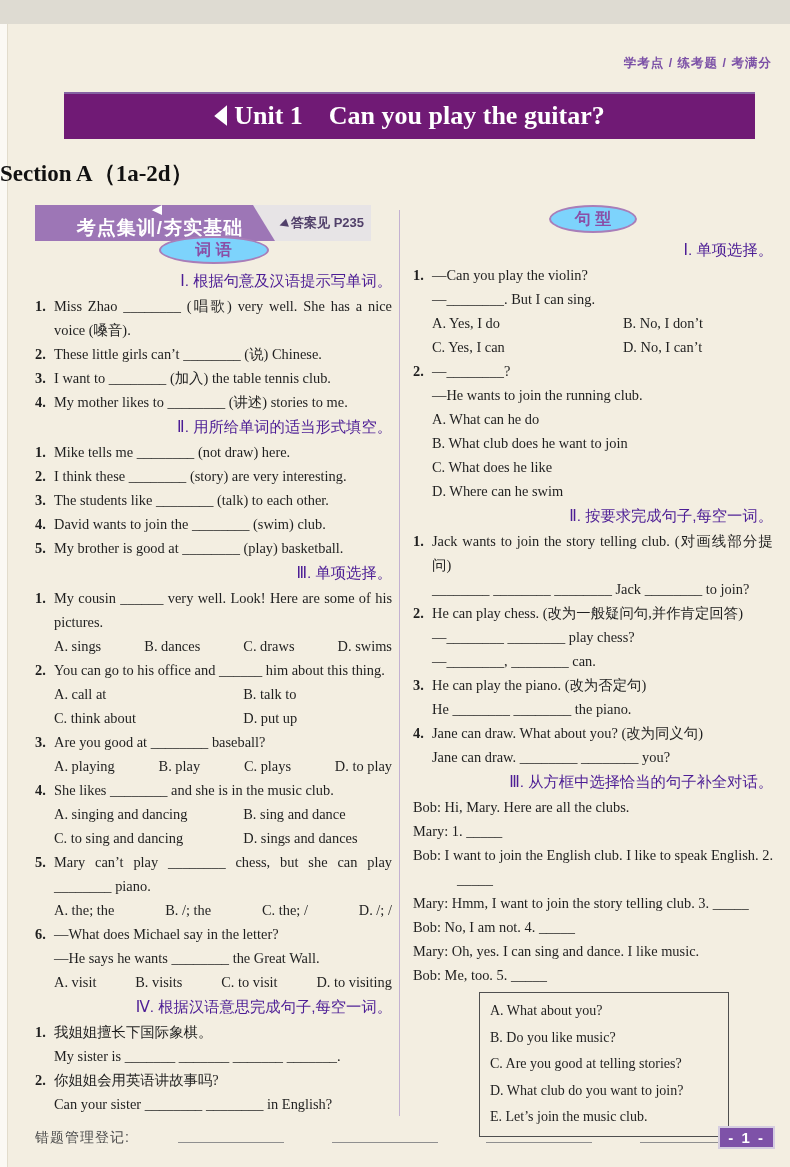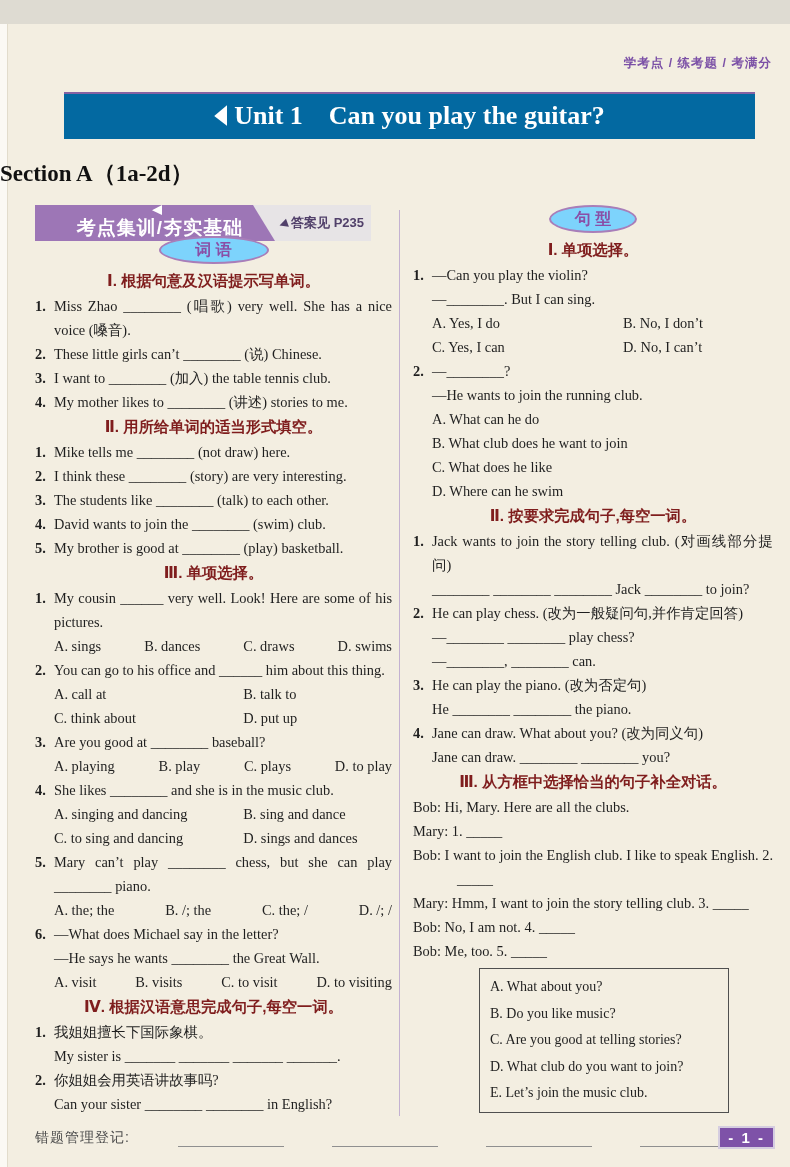--- a/index.html
+++ b/index.html
@@ -2,21 +2,21 @@
 <html><head>
 <meta charset="utf-8">
 <style>
   html,body{margin:0;padding:0;background:#dedbd2;}
   .page{position:relative;width:790px;height:1167px;background:#f3eee1;overflow:hidden;
         font-family:"Liberation Serif","DejaVu Serif",serif;color:#1f1f1f;margin-top:24px;}
   .edge-left{position:absolute;left:0;top:0;width:7px;height:100%;background:#fbf9f4;border-right:1px solid #e2dccc;}
   .edge-bottom{position:absolute;left:0;bottom:0;width:100%;height:16px;background:linear-gradient(#efebe0,#c9c6bd);}
   .slogan{position:absolute;top:31px;right:18px;font-family:"Liberation Sans","DejaVu Sans",sans-serif;
           font-weight:bold;font-size:12.5px;color:#7b50a6;letter-spacing:1px;}
-  .banner{position:absolute;left:64px;top:68px;width:691px;height:47px;background:#0369a1;
+  .banner{position:absolute;left:64px;top:68px;width:691px;height:47px;background:#701a75;
           display:flex;align-items:center;justify-content:center;color:#fff;
           box-shadow:inset 0 2px 0 #8562a2;}
   .banner .flag{display:inline-block;width:13px;height:21px;background:#fff;
           clip-path:polygon(100% 0,100% 100%,0 52%);margin-right:7px;}
   .banner .unit{font-weight:bold;font-size:26px;margin-right:26px;}
   .banner .btitle{font-weight:bold;font-size:26px;}
   .sectitle{position:absolute;left:0;top:134px;width:790px;
           font-weight:bold;font-size:23px;color:#111;}
   .module-row{position:absolute;left:35px;top:181px;width:336px;height:36px;background:#e7e4e6;}
   .module-badge{position:absolute;left:0;top:0;height:36px;width:240px;background:#9d76b6;
@@ -30,34 +30,34 @@
   .answer-ref .ans-icon{font-size:11px;margin-right:4px;transform:rotate(-20deg);display:inline-block;}
   .divider{position:absolute;left:399px;top:186px;height:906px;width:1px;background:#c3b1d1;}
   .col{position:absolute;font-size:14.4px;line-height:24px;text-align:justify;}
   .col-left{left:35px;top:212px;width:357px;}
   .col-right{left:413px;top:181px;width:360px;}
   .oval{margin:0 auto 5px auto;border:2px solid #a87eb9;border-radius:50%;background:#7dd3fc;
         color:#8a4ea6;font-family:"Liberation Sans","DejaVu Sans",sans-serif;font-weight:bold;font-size:16px;
         display:flex;align-items:center;justify-content:center;height:24px;}
   .oval.words{width:106px;}
   .oval.patterns{width:84px;}
-  .sec-h{font-family:"Liberation Sans","DejaVu Sans",sans-serif;font-weight:bold;font-size:15.3px;
-         color:#7f1d1d;margin:1px 0;text-align:center;}
+  .sec-h{font-family:"Liberation Sans","DejaVu Sans",sans-serif;font-weight:normal;font-size:15.3px;
+         color:#4c1d95;margin:1px 0;text-align:right;}
   .q{position:relative;padding-left:19px;}
   .q .num{position:absolute;left:0;top:0;font-weight:bold;}
   .q.cont{padding-left:19px;}
   .ul{text-underline-offset:3px;}
   .opts{display:grid;padding-left:19px;}
   .opts.c4{grid-template-columns:repeat(4,auto);justify-content:space-between;}
   .opts.c2{grid-template-columns:56% 44%;}
   .opts.c1{grid-template-columns:100%;}
   .dlg{padding-left:44px;text-indent:-44px;}
   .choice-box{margin:5px 0 0 66px;width:228px;border:1.5px solid #4f4f4f;padding:5px 10px;
         line-height:26.5px;font-size:14px;text-align:left;}
-  .footer{position:absolute;left:35px;bottom:44px;display:flex;align-items:flex-end;gap:32px;}
+  .footer{position:absolute;left:35px;bottom:44px;display:flex;gap:32px;}
   .flabel{font-family:"Liberation Sans","DejaVu Sans",sans-serif;font-size:14px;color:#4c4c4c;letter-spacing:1px;}
   .fline{display:inline-block;width:106px;height:13px;border-bottom:1px solid #8f8f8f;margin-left:16px;}
   .pagenum{position:absolute;right:15px;bottom:42px;background:#7e52a8;border:2px solid #d5cde0;
         color:#fff;font-family:"Liberation Sans","DejaVu Sans",sans-serif;font-weight:bold;font-size:15px;
         padding:1px 8px;letter-spacing:2px;}
 </style>
 </head>
 <body>
 
 <div class="page">
@@ -197,20 +197,21 @@
 
     <div class="q"><span class="num">4.</span><span>Jane can draw. What about you? (改为同义句)</span></div>
     <div class="q cont"><span>Jane can draw. ________ ________ you?</span></div>
 
     <div class="sec-h">Ⅲ. 从方框中选择恰当的句子补全对话。</div>
     <div class="dlg">Bob: Hi, Mary. Here are all the clubs.</div>
     <div class="dlg">Mary: 1. _____</div>
     <div class="dlg">Bob: I want to join the English club. I like to speak English. 2. _____</div>
     <div class="dlg">Mary: Hmm, I want to join the story telling club. 3. _____</div>
     <div class="dlg">Bob: No, I am not. 4. _____</div>
+    <div class="dlg">Mary: Oh, yes. I can sing and dance. I like music.</div>
     <div class="dlg">Bob: Me, too. 5. _____</div>
 
     <div class="choice-box">
       <div>A. What about you?</div>
       <div>B. Do you like music?</div>
       <div>C. Are you good at telling stories?</div>
       <div>D. What club do you want to join?</div>
       <div>E. Let’s join the music club.</div>
     </div>
   </div>

